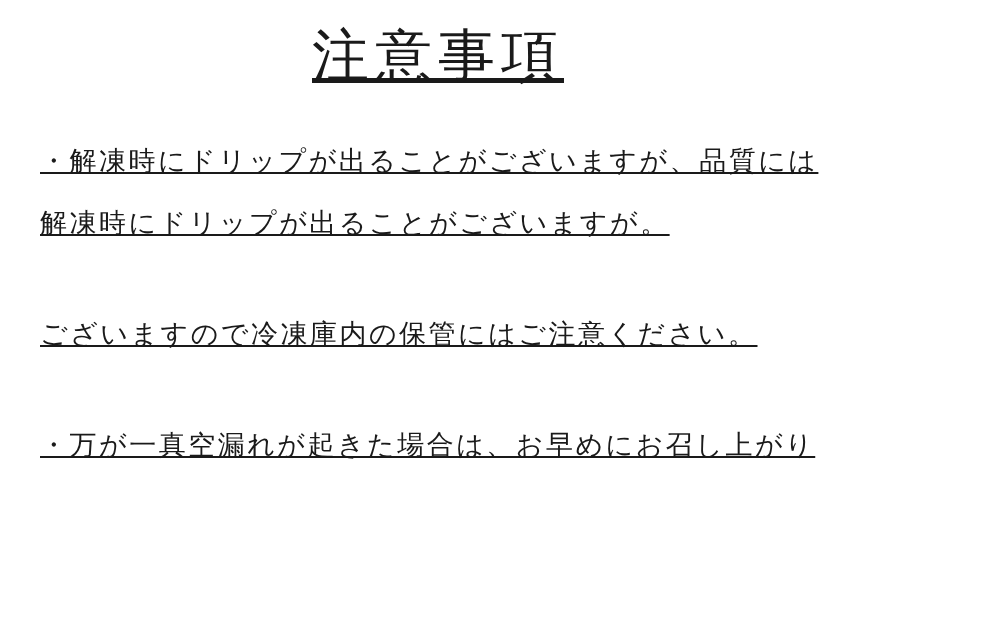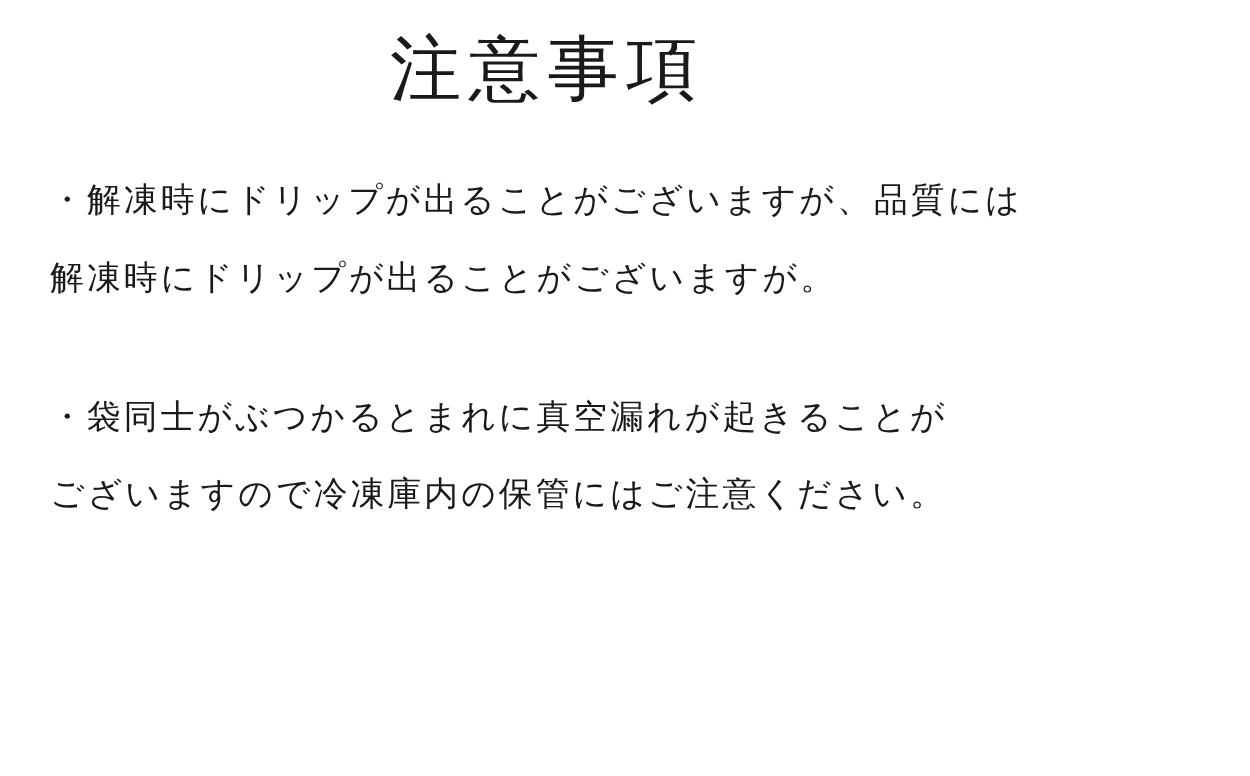--- a/index.html
+++ b/index.html
@@ -12,20 +12,21 @@
     background: #ffffff;
     overflow: hidden;
     font-family: "DejaVu Serif", "Liberation Serif", serif;
     color: #1a1a1a;
   }
   .doc {
     width: 876px;
     height: 621px;
     box-sizing: border-box;
     padding-top: 20px;
+    text-decoration: underline;
   }
   .title {
     margin: 0;
     text-align: center;
     font-size: 57px;
     font-weight: normal;
     letter-spacing: 6px;
     line-height: 70px;
     white-space: nowrap;
   }
@@ -51,20 +52,20 @@
 <div class="doc">
 
   <h1 class="title">注意事項</h1>
 
   <div class="note note-first">
     <div class="line">・解凍時にドリップが出ることがございますが、品質には</div>
     <div class="line">解凍時にドリップが出ることがございますが。</div>
   </div>
 
   <div class="note">
-    <div class="line">・袋同士がぶつかるとまれに真空漏れが起きることが</div>
     <div class="line">ございますので冷凍庫内の保管にはご注意ください。</div>
   </div>
 
   <div class="note">
+    <div class="line">・万が一真空漏れが起きた場合は、お早めにお召し上がり</div>
   </div>
 
 </div>
 
 </body></html>

